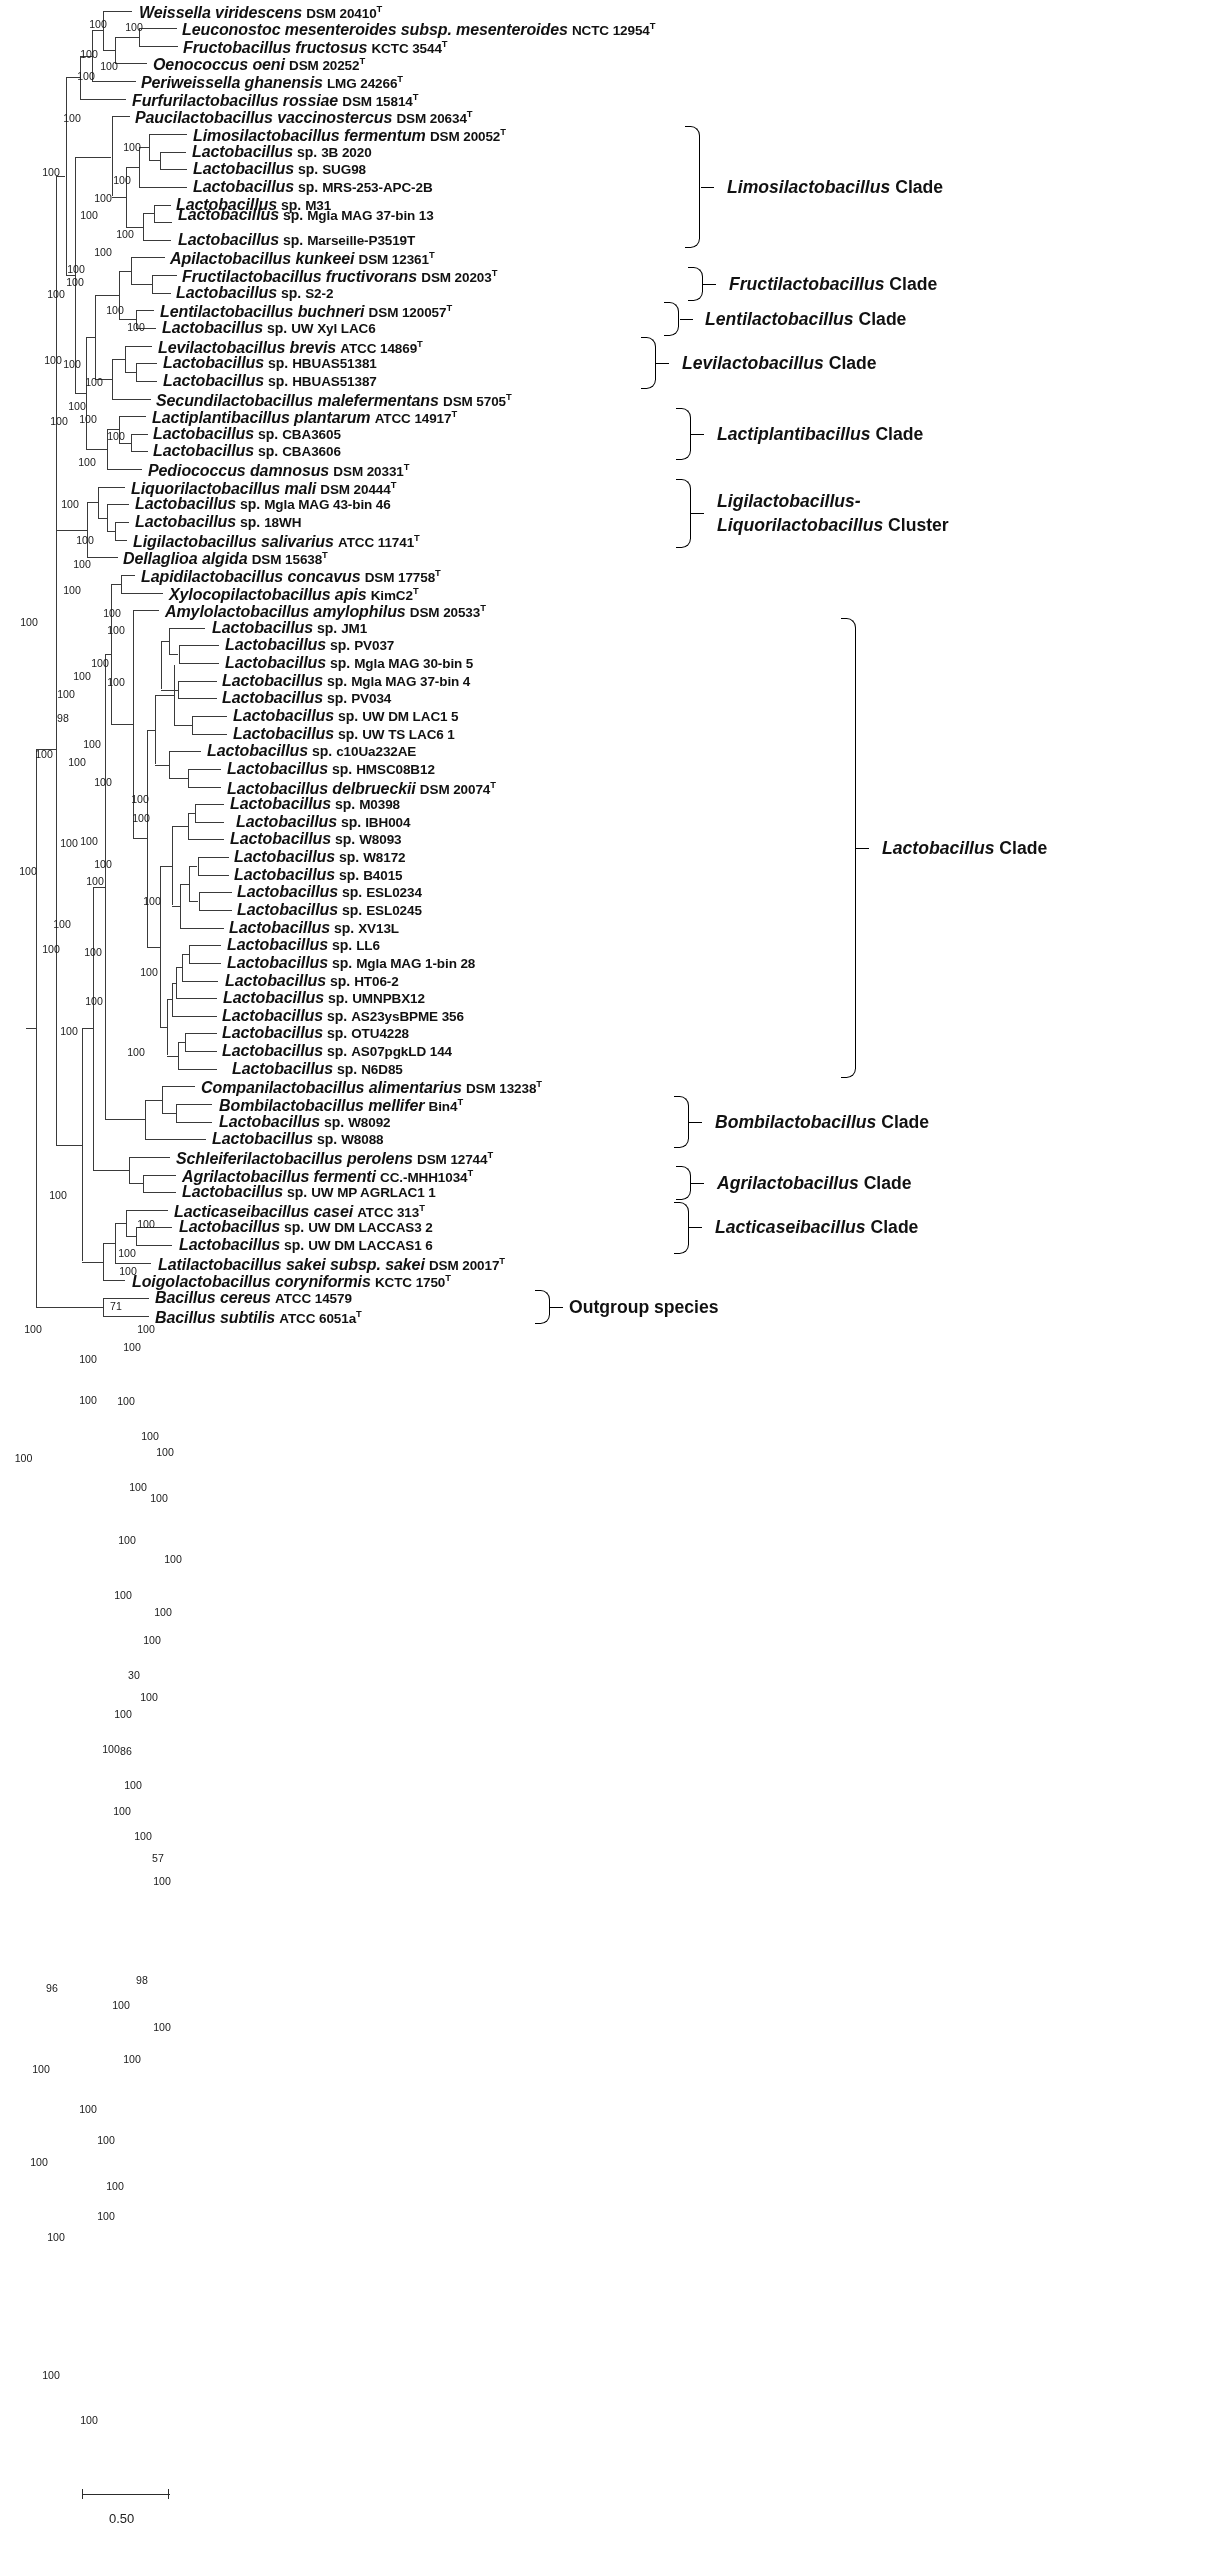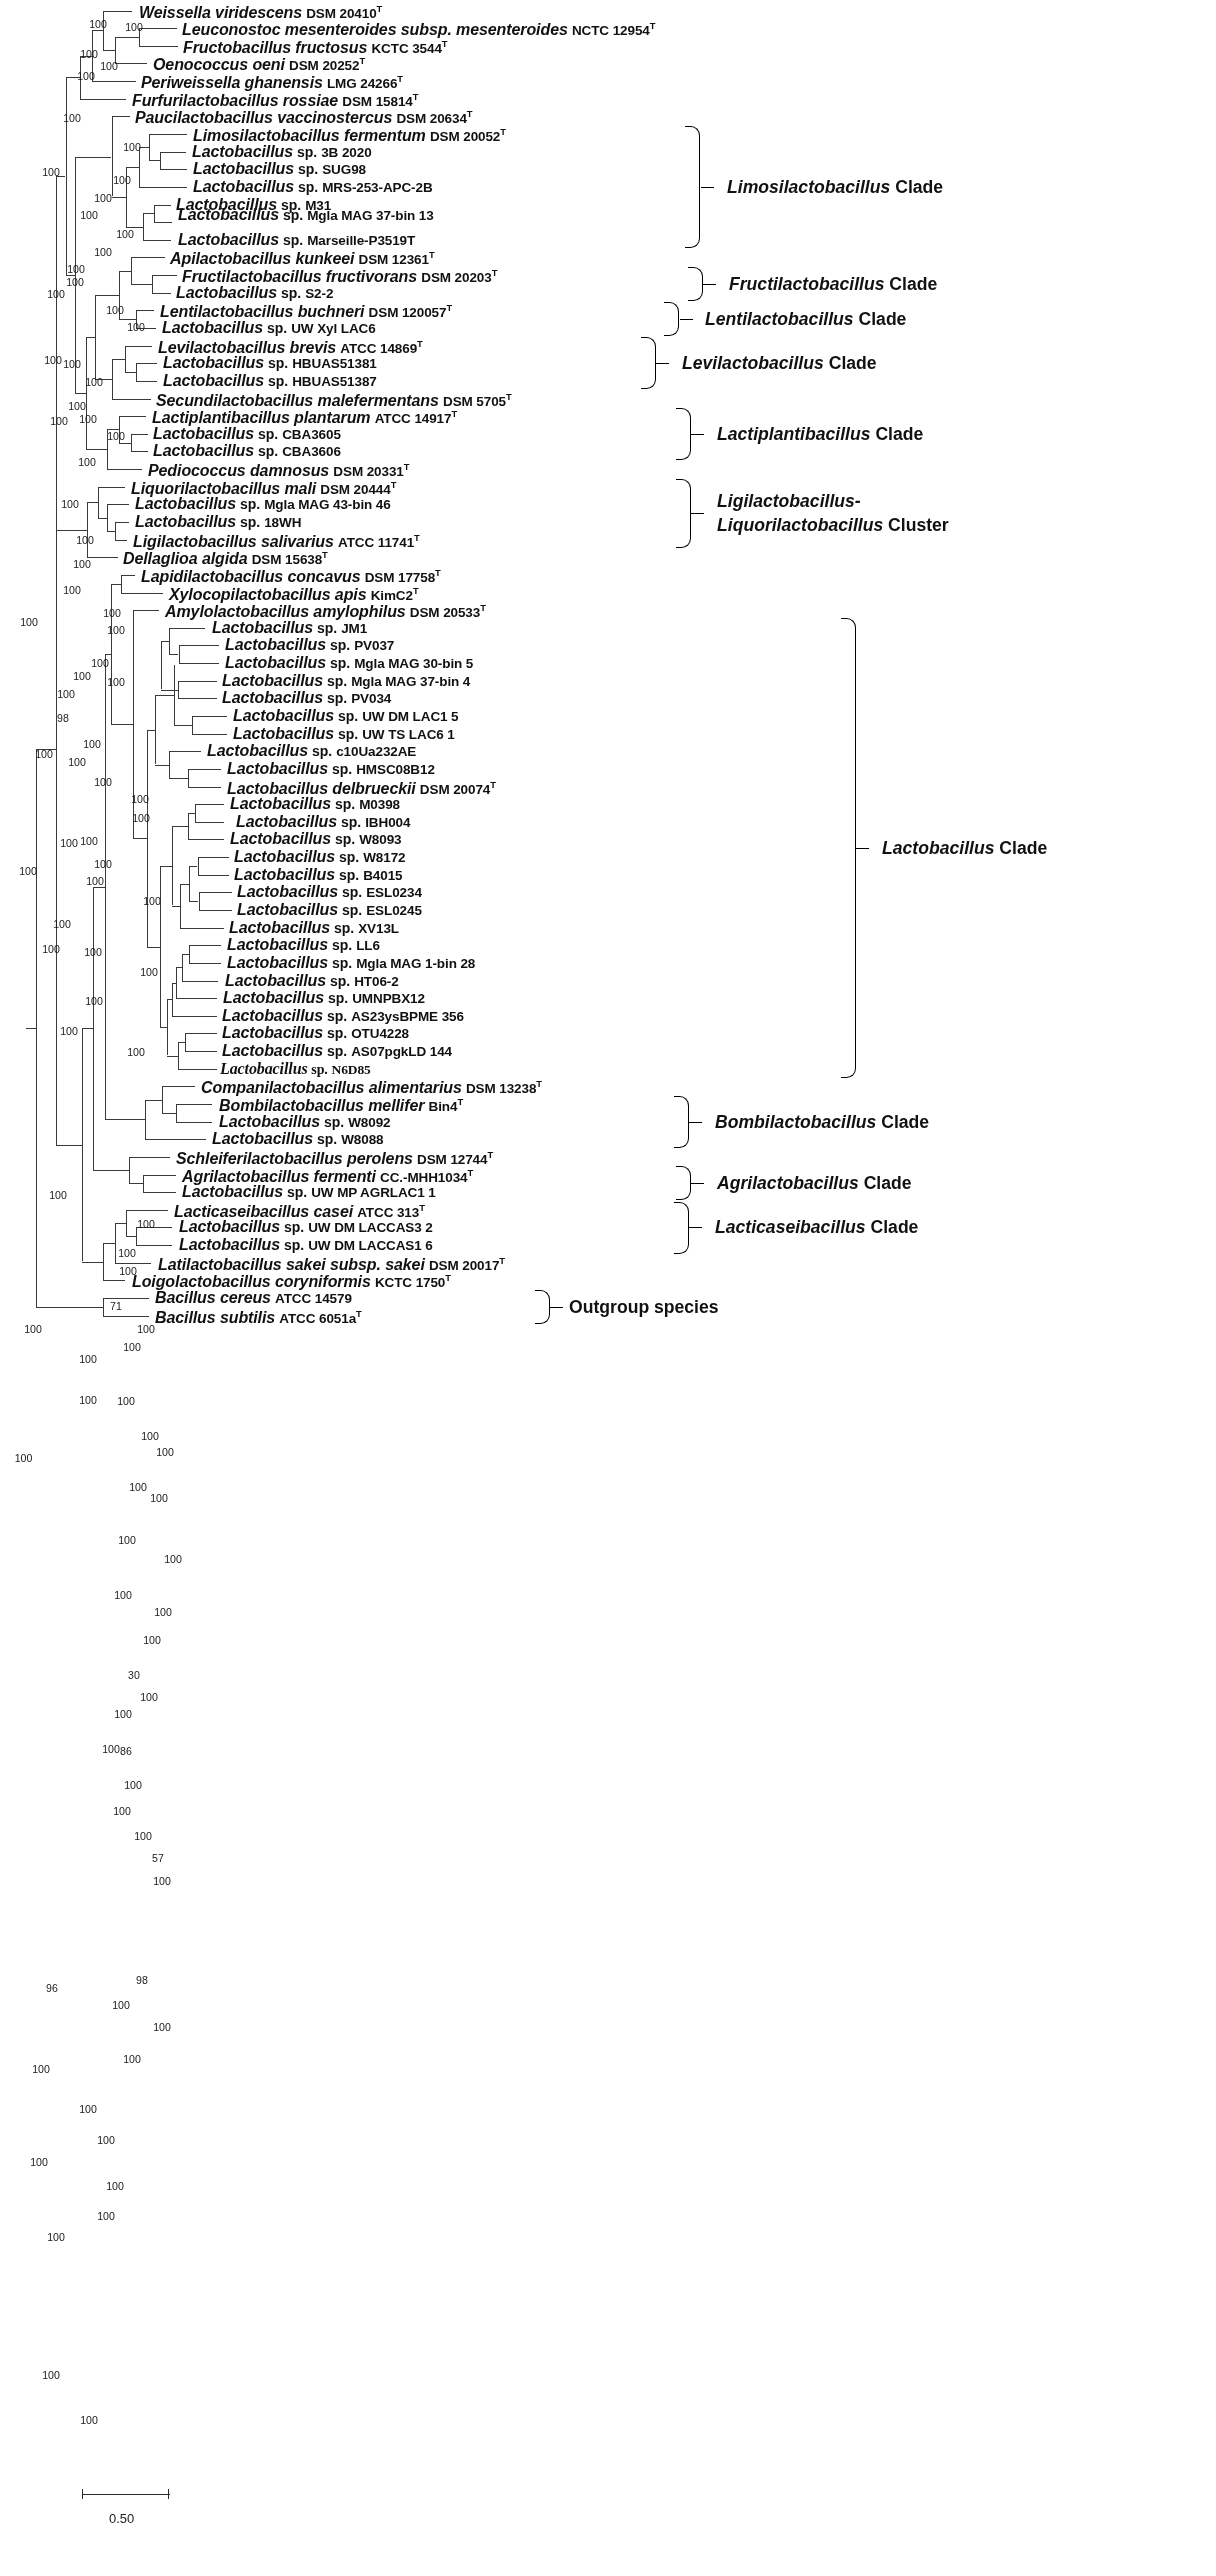--- a/index.html
+++ b/index.html
@@ -126,21 +126,21 @@
     <div class="leaf" style="left: 237px; top: 892px;"><span class="gen">Lactobacillus</span> <span class="sp">sp.</span> <span class="str">ESL0234</span></div>
     <div class="leaf" style="left: 237px; top: 910px;"><span class="gen">Lactobacillus</span> <span class="sp">sp.</span> <span class="str">ESL0245</span></div>
     <div class="leaf" style="left: 229px; top: 928px;"><span class="gen">Lactobacillus</span> <span class="sp">sp.</span> <span class="str">XV13L</span></div>
     <div class="leaf" style="left: 227px; top: 945px;"><span class="gen">Lactobacillus</span> <span class="sp">sp.</span> <span class="str">LL6</span></div>
     <div class="leaf" style="left: 227px; top: 963px;"><span class="gen">Lactobacillus</span> <span class="sp">sp.</span> <span class="str">Mgla MAG 1-bin 28</span></div>
     <div class="leaf" style="left: 225px; top: 981px;"><span class="gen">Lactobacillus</span> <span class="sp">sp.</span> <span class="str">HT06-2</span></div>
     <div class="leaf" style="left: 223px; top: 998px;"><span class="gen">Lactobacillus</span> <span class="sp">sp.</span> <span class="str">UMNPBX12</span></div>
     <div class="leaf" style="left: 222px; top: 1016px;"><span class="gen">Lactobacillus</span> <span class="sp">sp.</span> <span class="str">AS23ysBPME 356</span></div>
     <div class="leaf" style="left: 222px; top: 1033px;"><span class="gen">Lactobacillus</span> <span class="sp">sp.</span> <span class="str">OTU4228</span></div>
     <div class="leaf" style="left: 222px; top: 1051px;"><span class="gen">Lactobacillus</span> <span class="sp">sp.</span> <span class="str">AS07pgkLD 144</span></div>
-    <div class="leaf" style="left: 220px; top: 1069px; font-family: Liberation Serif, serif;"><span class="gen">Lactobacillus</span> <span class="sp">sp.</span> <span class="str">N6D85</span></div>
+    <div class="leaf" style="left: 232px; top: 1069px;"><span class="gen">Lactobacillus</span> <span class="sp">sp.</span> <span class="str">N6D85</span></div>
     <div class="leaf" style="left: 201px; top: 1086px;"><span class="gen">Companilactobacillus alimentarius</span> <span class="str">DSM 13238</span><span class="t">T</span></div>
     <div class="leaf" style="left: 219px; top: 1104px;"><span class="gen">Bombilactobacillus mellifer</span> <span class="str">Bin4</span><span class="t">T</span></div>
     <div class="leaf" style="left: 219px; top: 1122px;"><span class="gen">Lactobacillus</span> <span class="sp">sp.</span> <span class="str">W8092</span></div>
     <div class="leaf" style="left: 212px; top: 1139px;"><span class="gen">Lactobacillus</span> <span class="sp">sp.</span> <span class="str">W8088</span></div>
     <div class="leaf" style="left: 176px; top: 1157px;"><span class="gen">Schleiferilactobacillus perolens</span> <span class="str">DSM 12744</span><span class="t">T</span></div>
     <div class="leaf" style="left: 182px; top: 1175px;"><span class="gen">Agrilactobacillus fermenti</span> <span class="str">CC.-MHH1034</span><span class="t">T</span></div>
     <div class="leaf" style="left: 182px; top: 1192px;"><span class="gen">Lactobacillus</span> <span class="sp">sp.</span> <span class="str">UW MP AGRLAC1 1</span></div>
     <div class="leaf" style="left: 174px; top: 1210px;"><span class="gen">Lacticaseibacillus casei</span> <span class="str">ATCC 313</span><span class="t">T</span></div>
     <div class="leaf" style="left: 179px; top: 1227px;"><span class="gen">Lactobacillus</span> <span class="sp">sp.</span> <span class="str">UW DM LACCAS3 2</span></div>
     <div class="leaf" style="left: 179px; top: 1245px;"><span class="gen">Lactobacillus</span> <span class="sp">sp.</span> <span class="str">UW DM LACCAS1 6</span></div>

